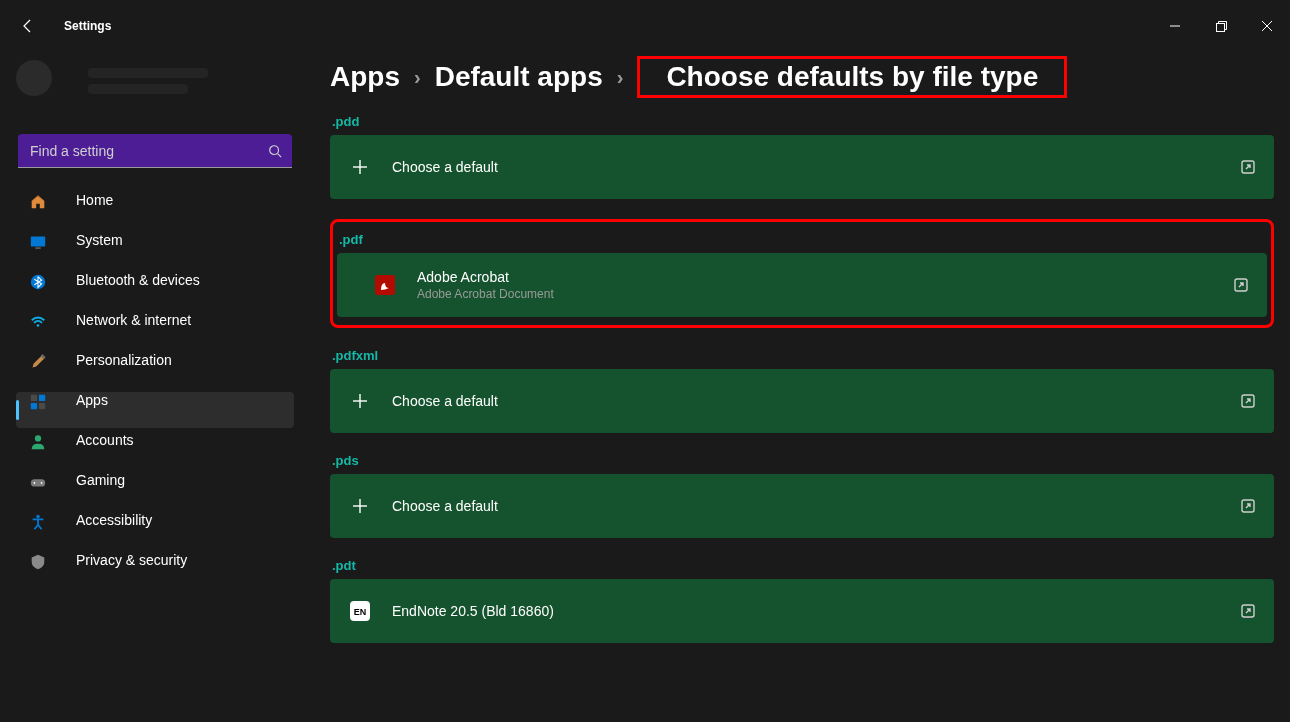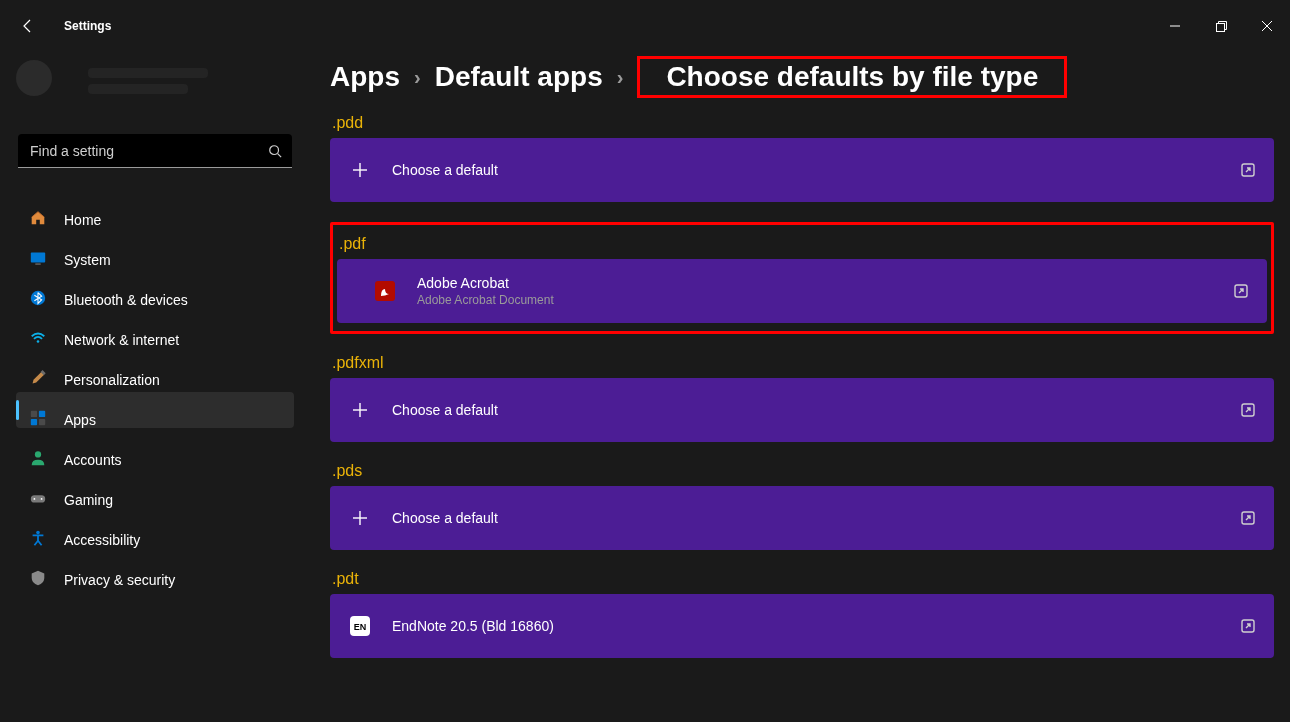--- a/index.html
+++ b/index.html
@@ -18,49 +18,49 @@
   .sidebar { width: 310px; padding: 0 8px 0 8px; display: flex; flex-direction: column; }
 
   
   .profile-area { height: 56px; margin: 12px 8px 18px 8px; }
   .profile-box { width: 36px; height: 36px; border-radius: 18px; background: #2b2b2b; margin-bottom: 6px; }
   .profile-line { height: 10px; background: #242424; border-radius: 4px; width: 120px; margin-left: 72px; margin-top: -34px; }
   .profile-line2 { height: 10px; background: #242424; border-radius: 4px; width: 100px; margin-left: 72px; margin-top: 6px; }
 
   
   .search-wrap { position: relative; margin: 0 10px 24px 10px; }
-  .search-input { width: 100%; height: 34px; background: #000000; border: none; border-bottom: 1px solid #9a9a9a; color: #cfcfcf; padding: 0 36px 0 12px; font-size: 14px; border-radius: 4px 4px 0 0; outline: none; }
+  .search-input { width: 100%; height: 34px; background: #4c1d95; border: none; border-bottom: 1px solid #9a9a9a; color: #cfcfcf; padding: 0 36px 0 12px; font-size: 14px; border-radius: 4px 4px 0 0; outline: none; }
   .search-input::placeholder { color: #cfcfcf; }
   .search-icon { position: absolute; right: 10px; top: 50%; transform: translateY(-50%); color: #cfcfcf; }
 
   
   .nav { display: flex; flex-direction: column; gap: 4px; padding: 0 8px; }
-  .nav-item { display: flex; align-items: flex-end; gap: 16px; height: 36px; padding: 0 12px; border-radius: 4px; cursor: pointer; font-size: 14px; color: #ffffff; }
+  .nav-item { display: flex; align-items: flex-start; gap: 28px; height: 36px; padding: 0 12px; border-radius: 4px; cursor: pointer; font-size: 14px; color: #ffffff; }
   .nav-item.active { background: #2d2d2d; position: relative; }
   .nav-item.active::before { content: ""; position: absolute; left: 0; top: 8px; bottom: 8px; width: 3px; background: #4cc2ff; border-radius: 2px; }
   .nav-icon { width: 20px; height: 20px; display: flex; align-items: center; justify-content: center; flex-shrink: 0; }
 
   
   .main { flex: 1; padding: 8px 16px 0 20px; overflow-y: auto; }
   .breadcrumb { display: flex; align-items: center; gap: 14px; font-size: 28px; font-weight: 600; margin-bottom: 16px; flex-wrap: nowrap; }
   .breadcrumb .crumb { white-space: nowrap; }
   .breadcrumb .chev { color: #9a9a9a; font-size: 20px; }
   .breadcrumb .current { border: 3px solid #ff0000; padding: 2px 26px; white-space: nowrap; }
 
   .ext-group { margin-bottom: 20px; }
-  .ext-label { font-size: 16px; font-weight: 400; margin: 4px 0 6px 2px; color: #eab308; }
-  .app-card { background: #4c1d95; border-radius: 4px; height: 64px; display: flex; align-items: center; padding: 0 18px; gap: 20px; cursor: pointer; }
+  .ext-label { font-size: 13px; font-weight: 700; margin: 4px 0 6px 2px; color: #14b8a6; }
+  .app-card { background: #14532d; border-radius: 4px; height: 64px; display: flex; align-items: center; padding: 0 18px; gap: 20px; cursor: pointer; }
   .app-card .card-icon { width: 24px; height: 24px; display: flex; align-items: center; justify-content: center; flex-shrink: 0; }
   .app-card .card-text { flex: 1; display: flex; flex-direction: column; gap: 2px; }
   .app-card .card-title { font-size: 14px; color: #ffffff; }
   .app-card .card-sub { font-size: 12px; color: #9a9a9a; }
   .app-card .open-icon { color: #cfcfcf; }
 
   
-  .ext-group.highlight { border: 3px solid #ff0000; border-radius: 2px; padding: 6px 2px 8px 2px; margin-top: 12px; }
+  .ext-group.highlight { border: 3px solid #ff0000; border-radius: 8px; padding: 6px 2px 8px 2px; margin-top: 12px; }
   .ext-group.highlight .ext-label { margin-left: 4px; }
   .ext-group.highlight .app-card { margin: 0 2px; padding-left: 36px; }
 
   
   svg { display: block; }
 </style>
 </head>
 <body>
 
 <div class="titlebar">

